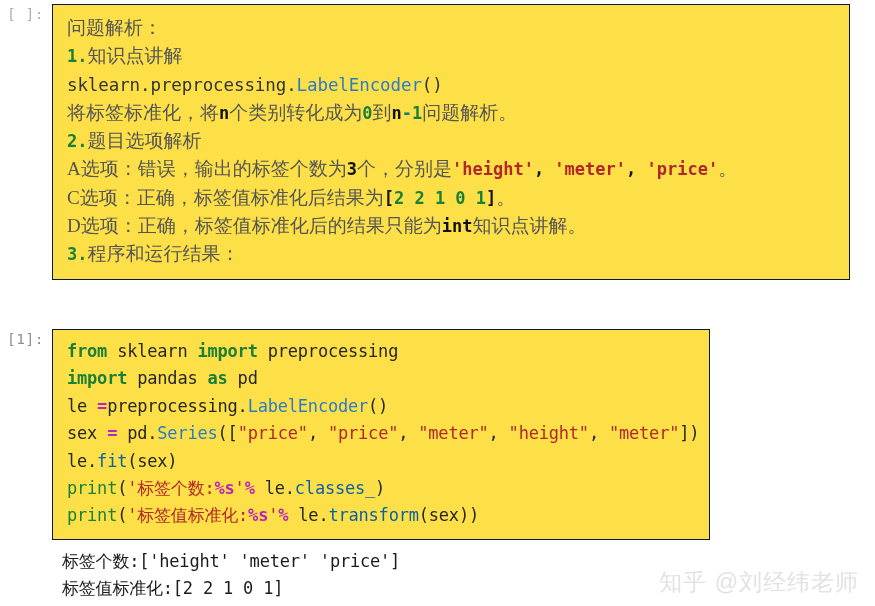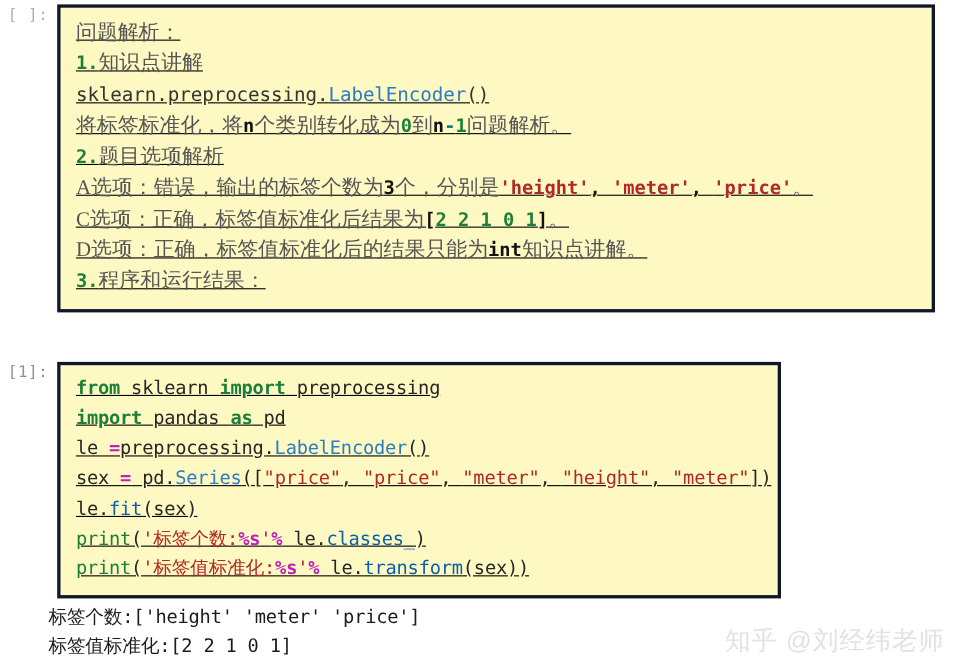--- a/index.html
+++ b/index.html
@@ -39,24 +39,23 @@
     font-size: 14.5px;
     line-height: 20px;
     color: #b0b0b0;
     letter-spacing: 0.5px;
     white-space: pre;
     user-select: none;
   }
   .prompt.filled { color: #909090; }
 
   .cell-box {
-    background: #fef9c3;
-    border: 3px solid #0f172a;
+    background: #fde047;
+    border: 1px solid #0f172a;
     box-sizing: border-box;
-    text-decoration: underline;
   }
 
   
   .md-cell {
     width: 798px;
     padding: 9px 14px 10px 14px;
   }
   .md-line {
     font-family: "Liberation Serif", "DejaVu Serif", serif;
     font-size: 19px;
@@ -90,21 +89,21 @@
   .c  { color: #2b7cc4; }                      
   .s  { color: #b02828; }                      
   .o  { color: #bb22bb; font-weight: bold; }   
   .fn { color: #0a5fa5; margin-top: 24px; }                      
   .pf { color: #1a7f37; }                      
   .n  { color: #262626; }
 
   
   .output {
     position: absolute;
-    left: 44px;
+    left: 62px;
     top: 548px;
     width: 700px;
   }
   .out-line {
     font-family: "DejaVu Sans Mono", "Liberation Mono", monospace;
     font-size: 17px;
     line-height: 27px;
     color: #1b1b1b;
     white-space: pre;
     letter-spacing: -0.2px;

